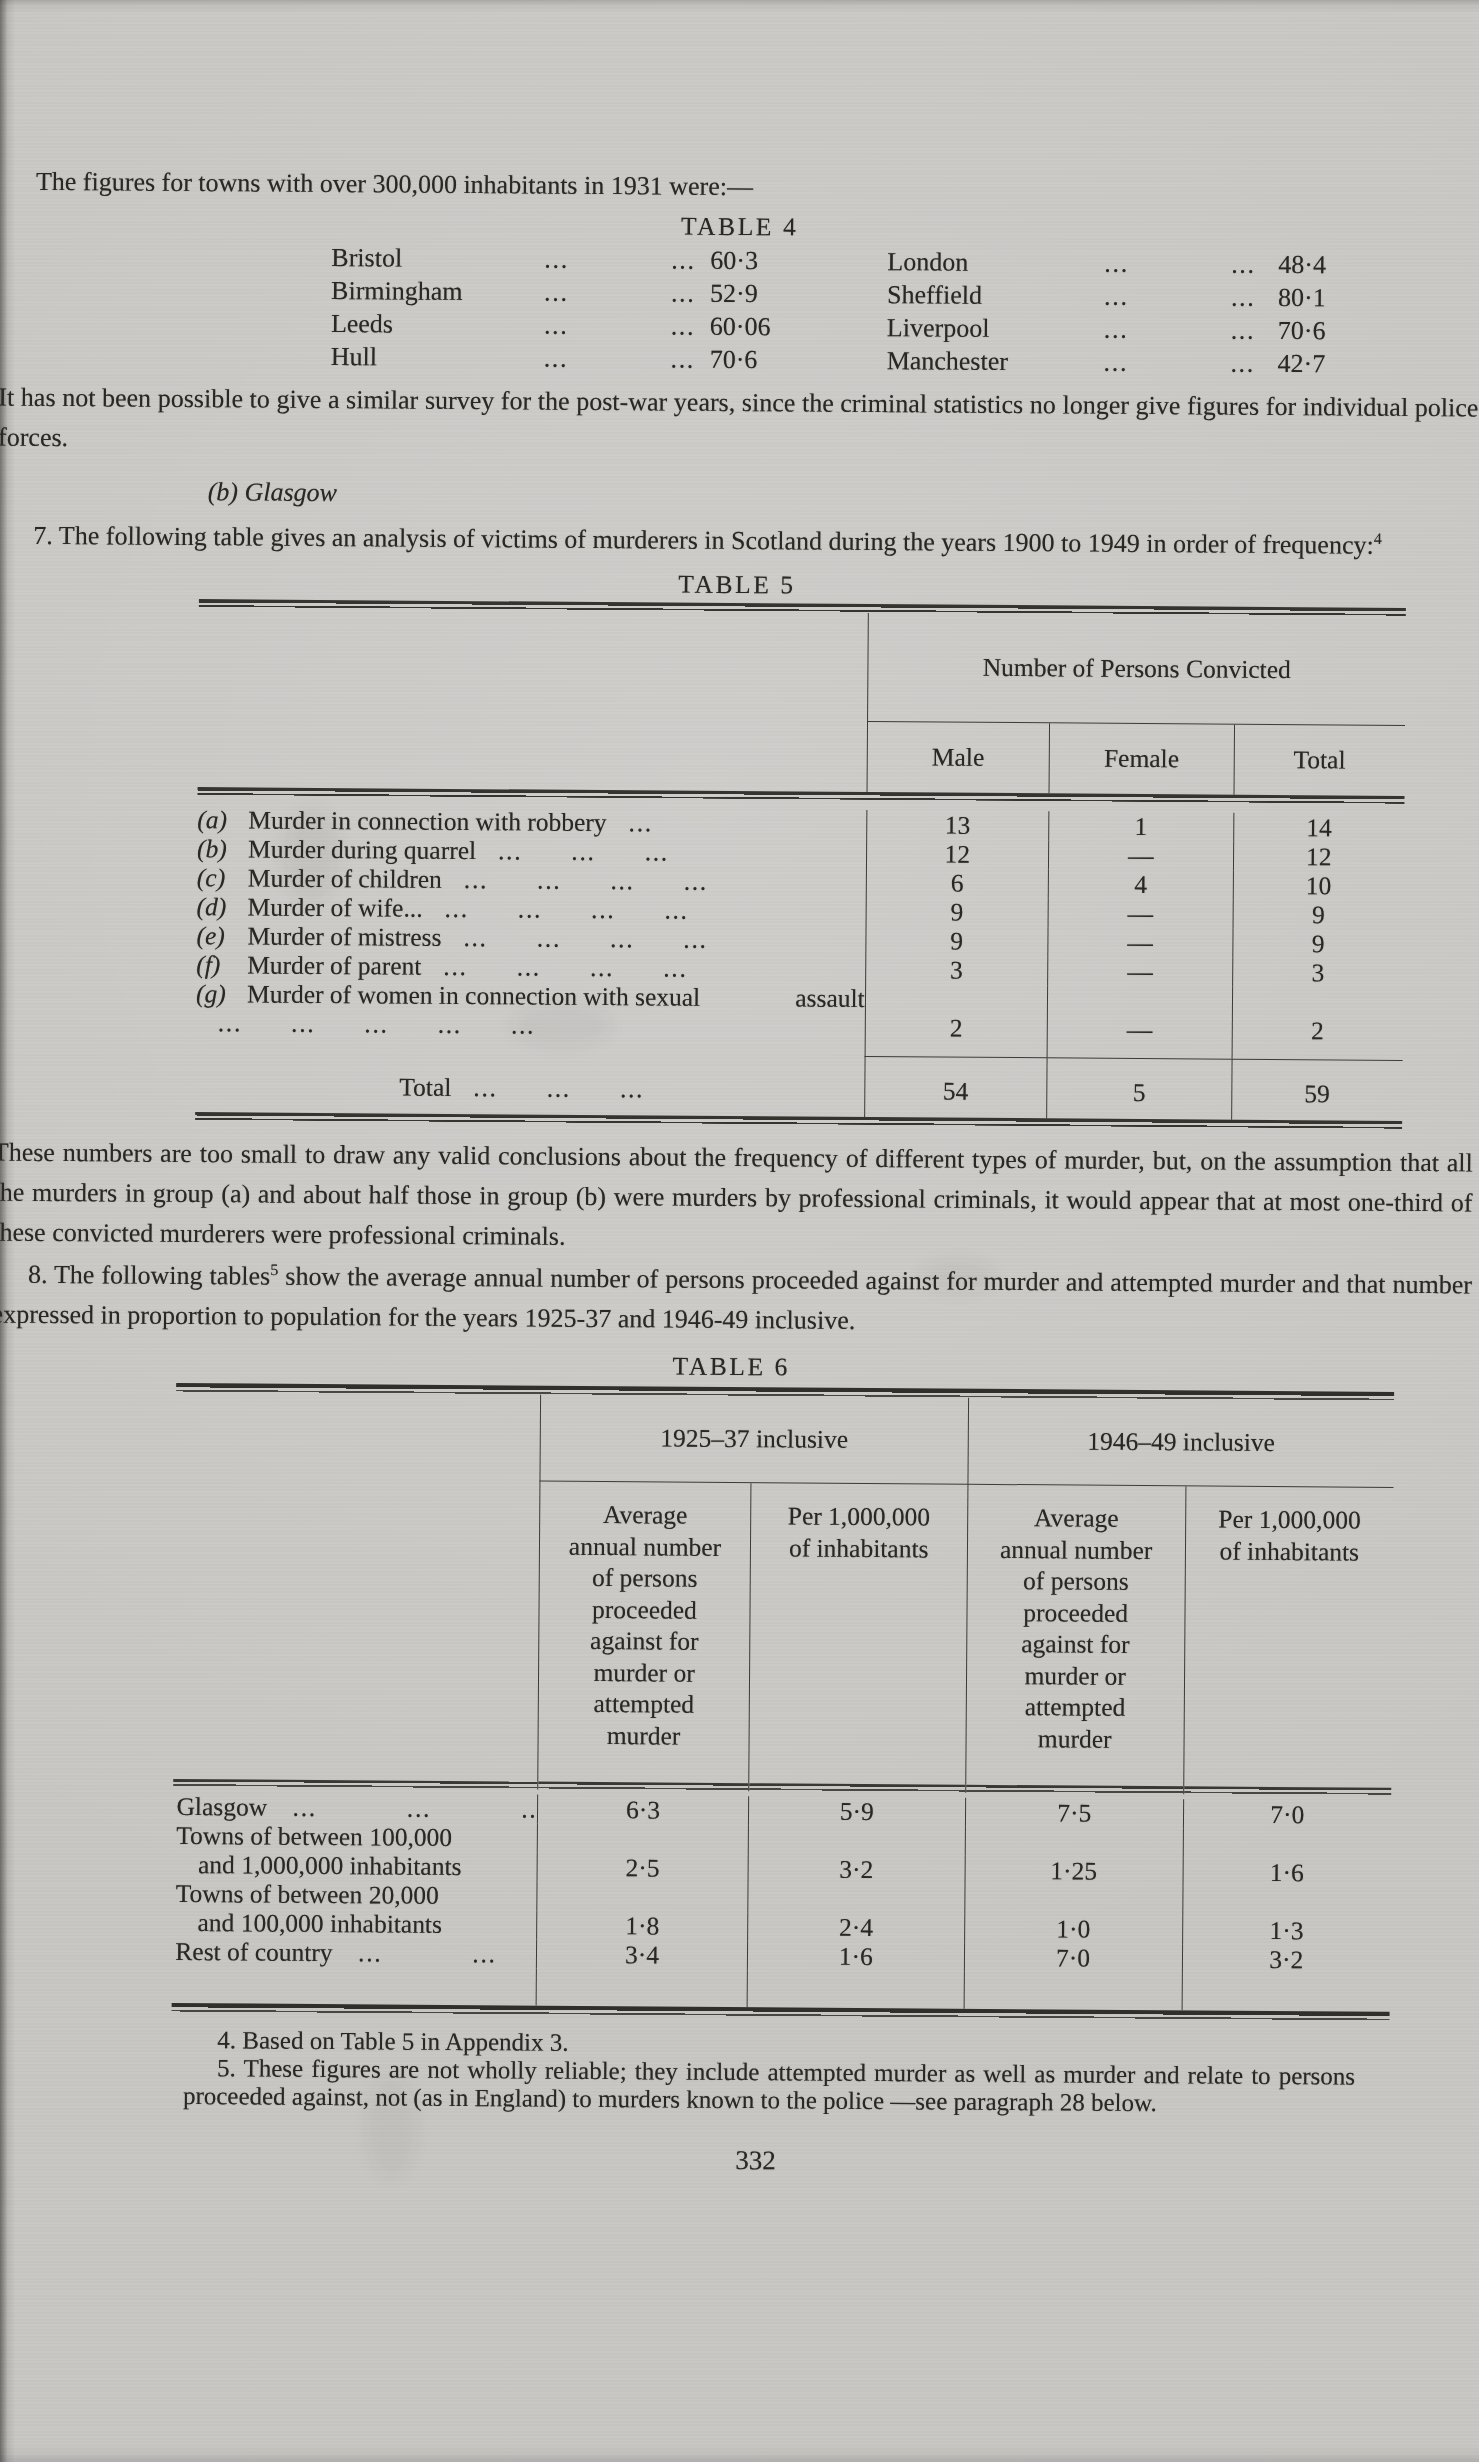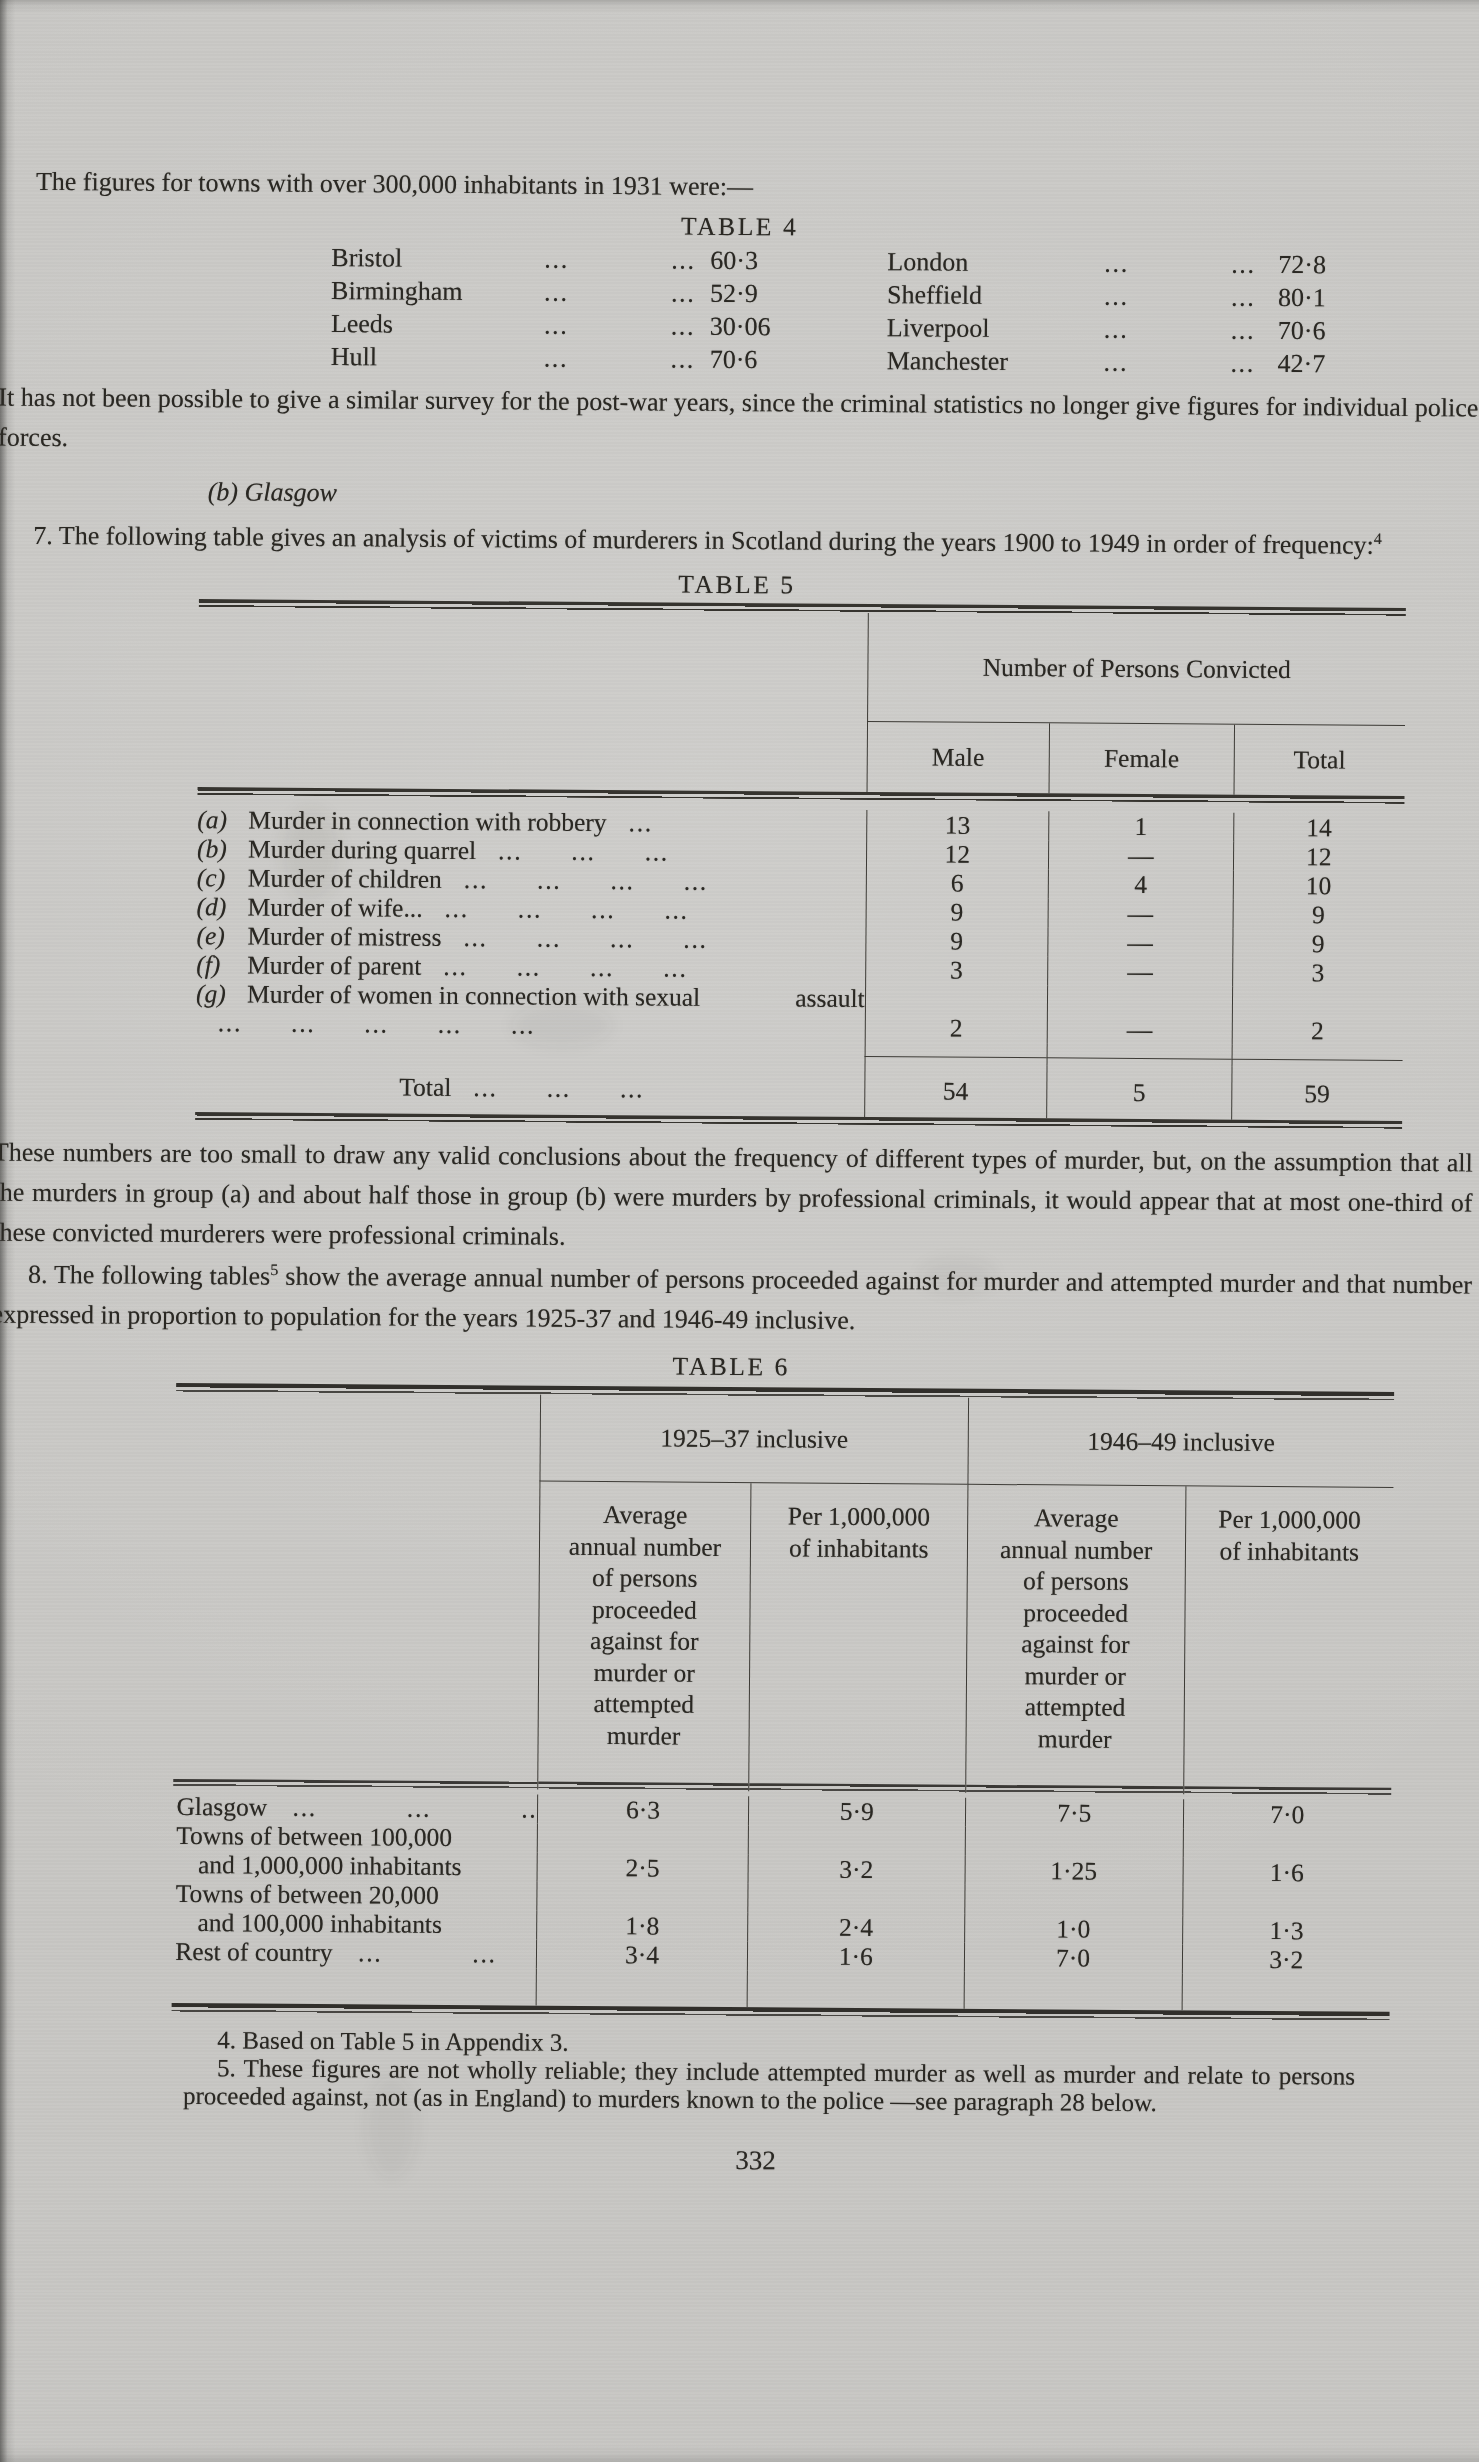--- a/index.html
+++ b/index.html
@@ -106,35 +106,35 @@
 
     <div class="caption" style="margin-top:5.1px;">TABLE 4</div>
     <div class="t4" style="margin-top:1.7px;">
       <div class="t4-row">
         <span>Bristol</span>
         <span class="t4-dots">... ... ...</span>
         <span class="t4-val">60·3</span>
         <span></span>
         <span>London</span>
         <span class="t4-dots">... ...</span>
-        <span class="t4-val">72·8</span>
+        <span class="t4-val">48·4</span>
       </div>
       <div class="t4-row">
         <span>Birmingham</span>
         <span class="t4-dots">... ...</span>
         <span class="t4-val">52·9</span>
         <span></span>
         <span>Sheffield</span>
         <span class="t4-dots">... ...</span>
         <span class="t4-val">80·1</span>
       </div>
       <div class="t4-row">
         <span>Leeds</span>
         <span class="t4-dots">... ... ...</span>
-        <span class="t4-val">30·06</span>
+        <span class="t4-val">60·06</span>
         <span></span>
         <span>Liverpool</span>
         <span class="t4-dots">... ...</span>
         <span class="t4-val">70·6</span>
       </div>
       <div class="t4-row">
         <span>Hull</span>
         <span class="t4-dots">... ... ...</span>
         <span class="t4-val">70·6</span>
         <span></span>

